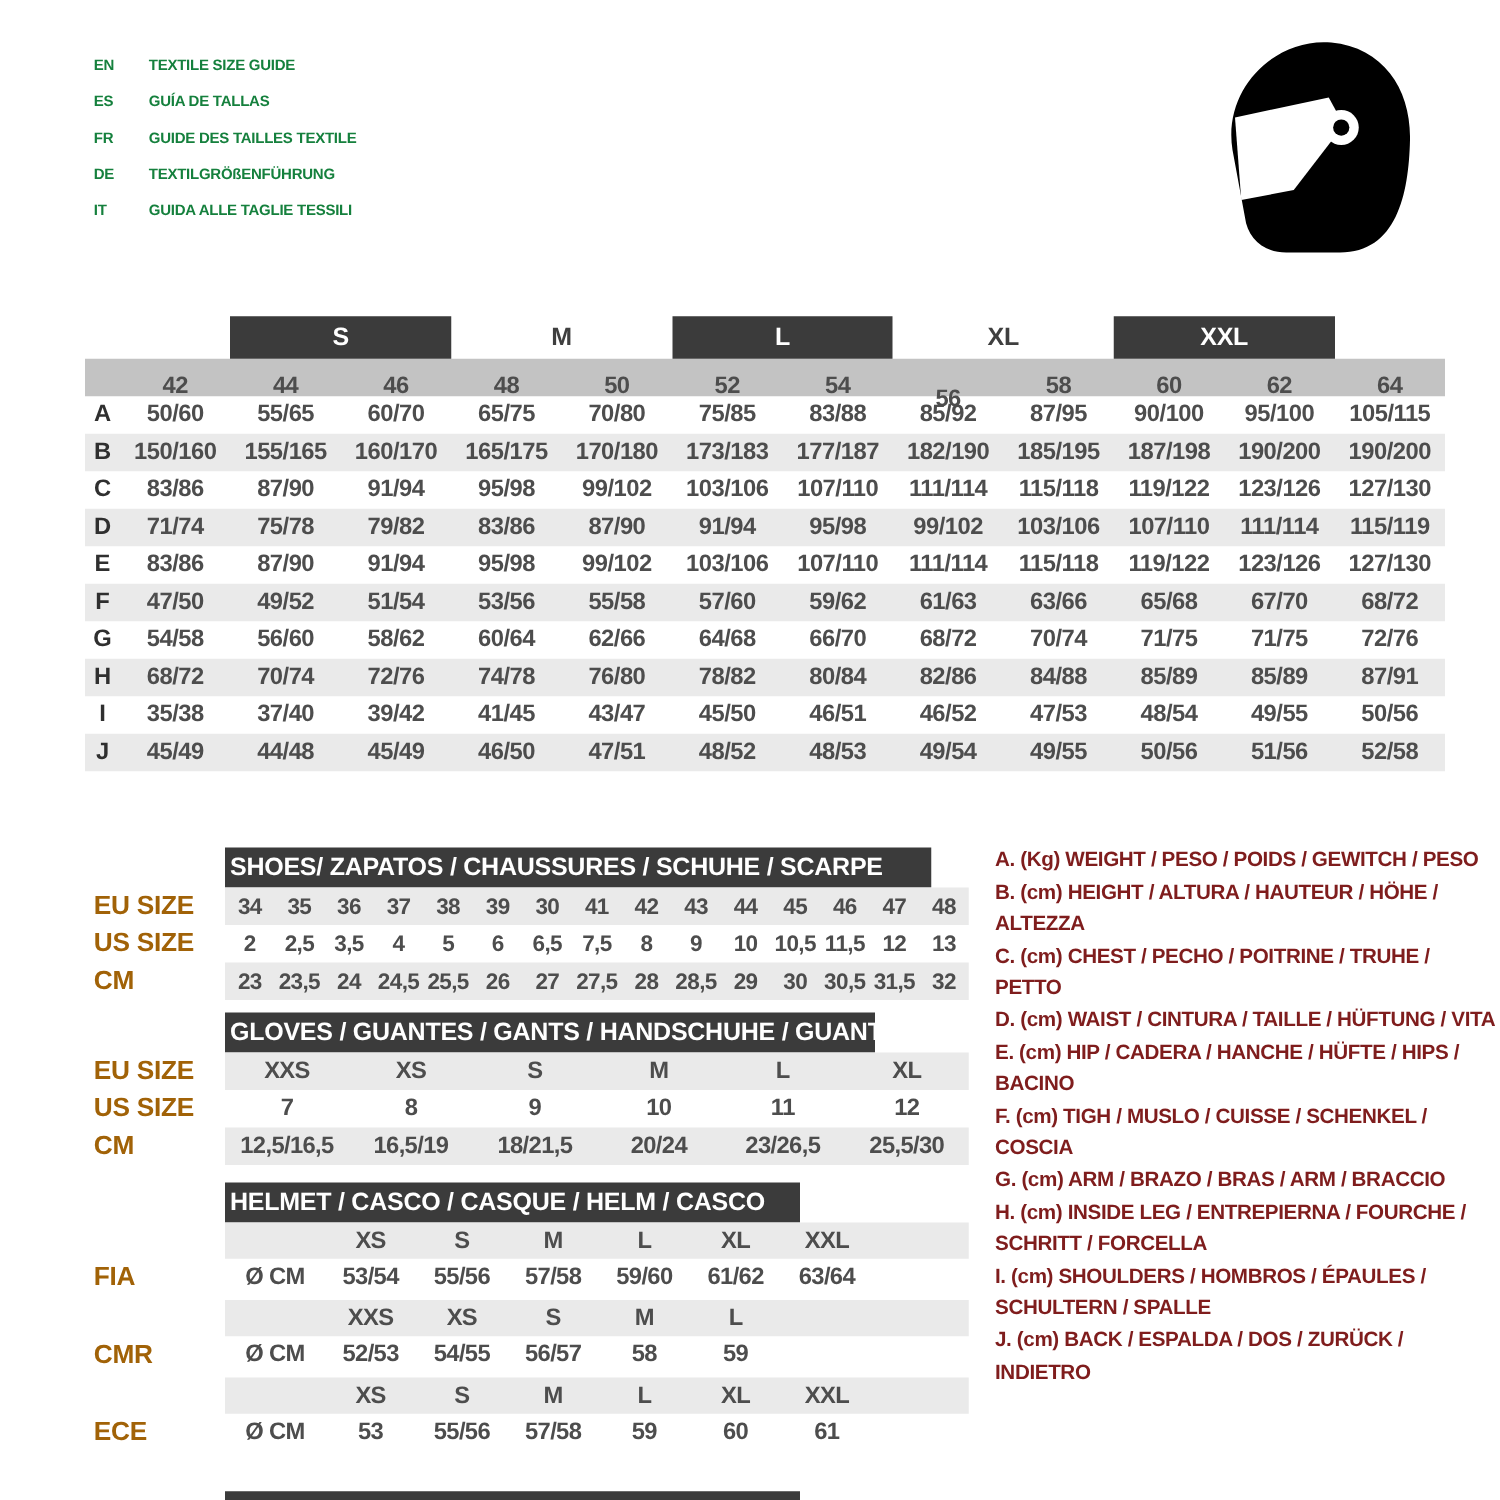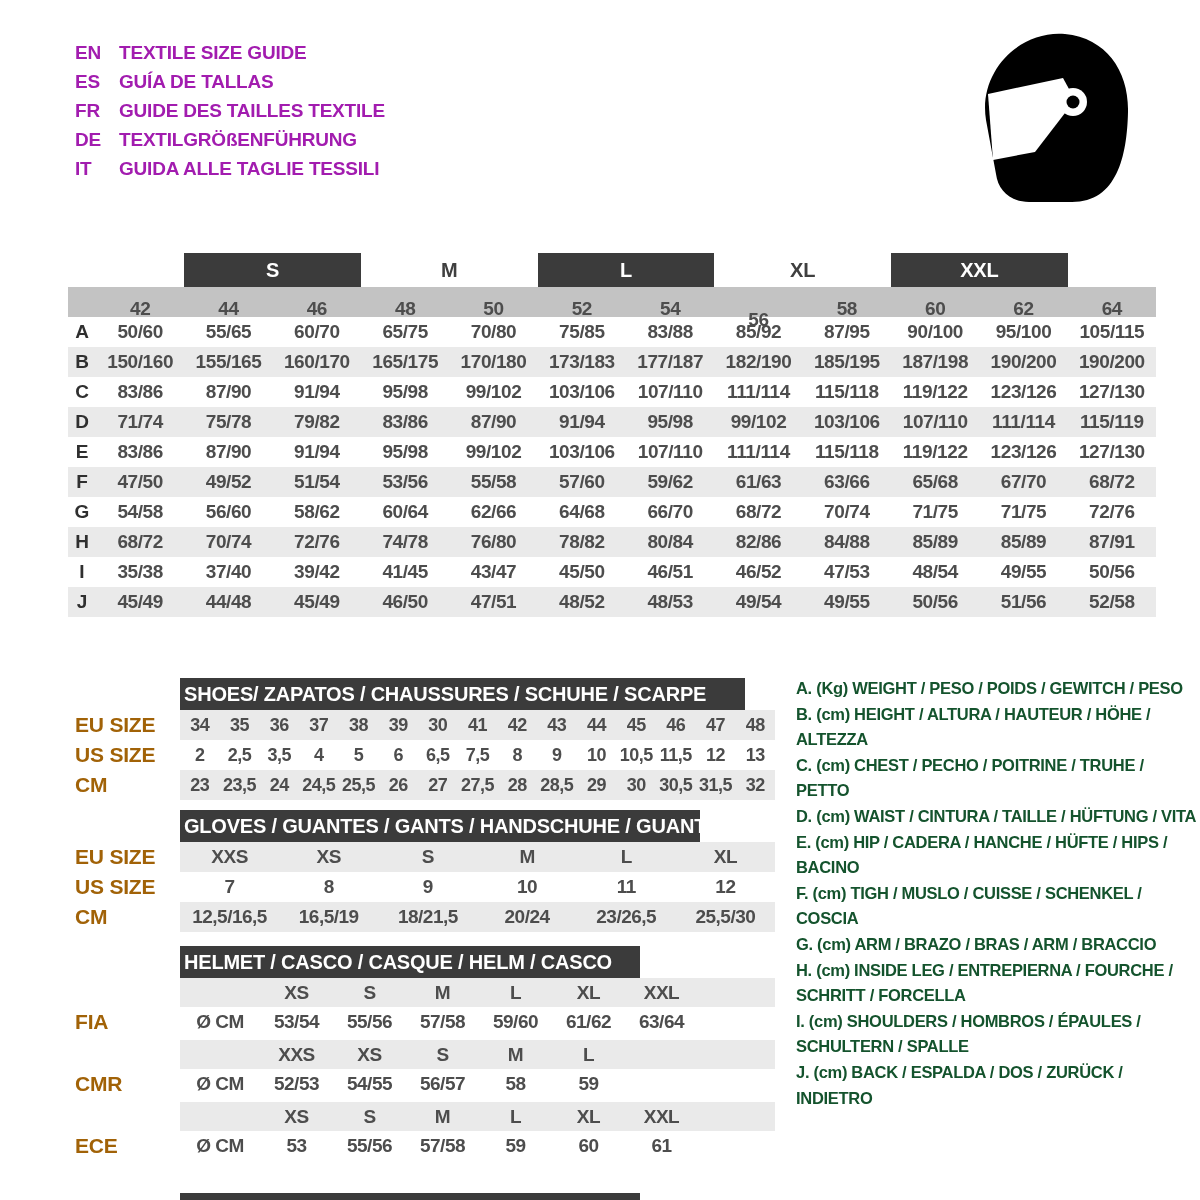--- a/index.html
+++ b/index.html
@@ -1,20 +1,20 @@
 <!DOCTYPE html>
 <html><head>
 <meta charset="utf-8">
 <style>
   *{margin:0;padding:0;box-sizing:border-box}
   html,body{width:1200px;height:1200px}
   body{background:#fff;font-family:"Liberation Sans",sans-serif;font-weight:700;position:relative;overflow:hidden;color:#121212}
 
   .langs{position:absolute;left:75px;top:38px}
-  .lang-row{display:flex;font-size:19px;line-height:29px;letter-spacing:-0.2px;color:#a21caf}
+  .lang-row{display:flex;font-size:12px;line-height:29px;letter-spacing:-0.2px;color:#15803d}
   .lang-code{width:44px}
 
   .helmet-wrap{position:absolute;left:975px;top:28px;width:158px;height:178px}
 
   .main-table{position:absolute;left:68px;top:253px;width:1088px}
   .grid13{display:grid;grid-template-columns:28px repeat(12,1fr)}
   .band{height:34px}
   .band-cell{display:flex;align-items:center;justify-content:center;font-size:20px;color:#3f3f3f;letter-spacing:-0.2px}
   .band-cell.boxed{background:#3b3b3b;color:#fff}
   .numrow{height:30px;background:#c3c3c3}
@@ -40,21 +40,21 @@
   .sub-shoes .s-body{grid-template-columns:repeat(15,1fr)}
   .sub-gloves .s-body{grid-template-columns:repeat(6,1fr)}
   .sub-gloves .s-cell{font-size:19px}
   .h-sec{margin-top:0}
   .h-sec + .h-sec{margin-top:4px}
   .h-sec .s-row{height:29px}
   .h-body{grid-template-columns:80px repeat(6,73px) 1fr}
   .sub-helmet .s-cell{font-size:19px}
 
   .legend{position:absolute;left:796px;top:676px;width:402px}
-  .legend-item{font-size:16.5px;line-height:25.6px;letter-spacing:-0.3px;color:#14532d}
+  .legend-item{font-size:16.5px;line-height:25.6px;letter-spacing:-0.3px;color:#7f1d1d}
 
   .bottom-bar{position:absolute;left:180px;top:1193px;width:460px;height:7px;background:#3b3b3b}
 </style>
 </head>
 <body>
 
 <div class="langs" id="langs">
     <div class="lang-row">
       <div class="lang-code">EN</div>
       <div class="lang-title">TEXTILE SIZE GUIDE</div>

